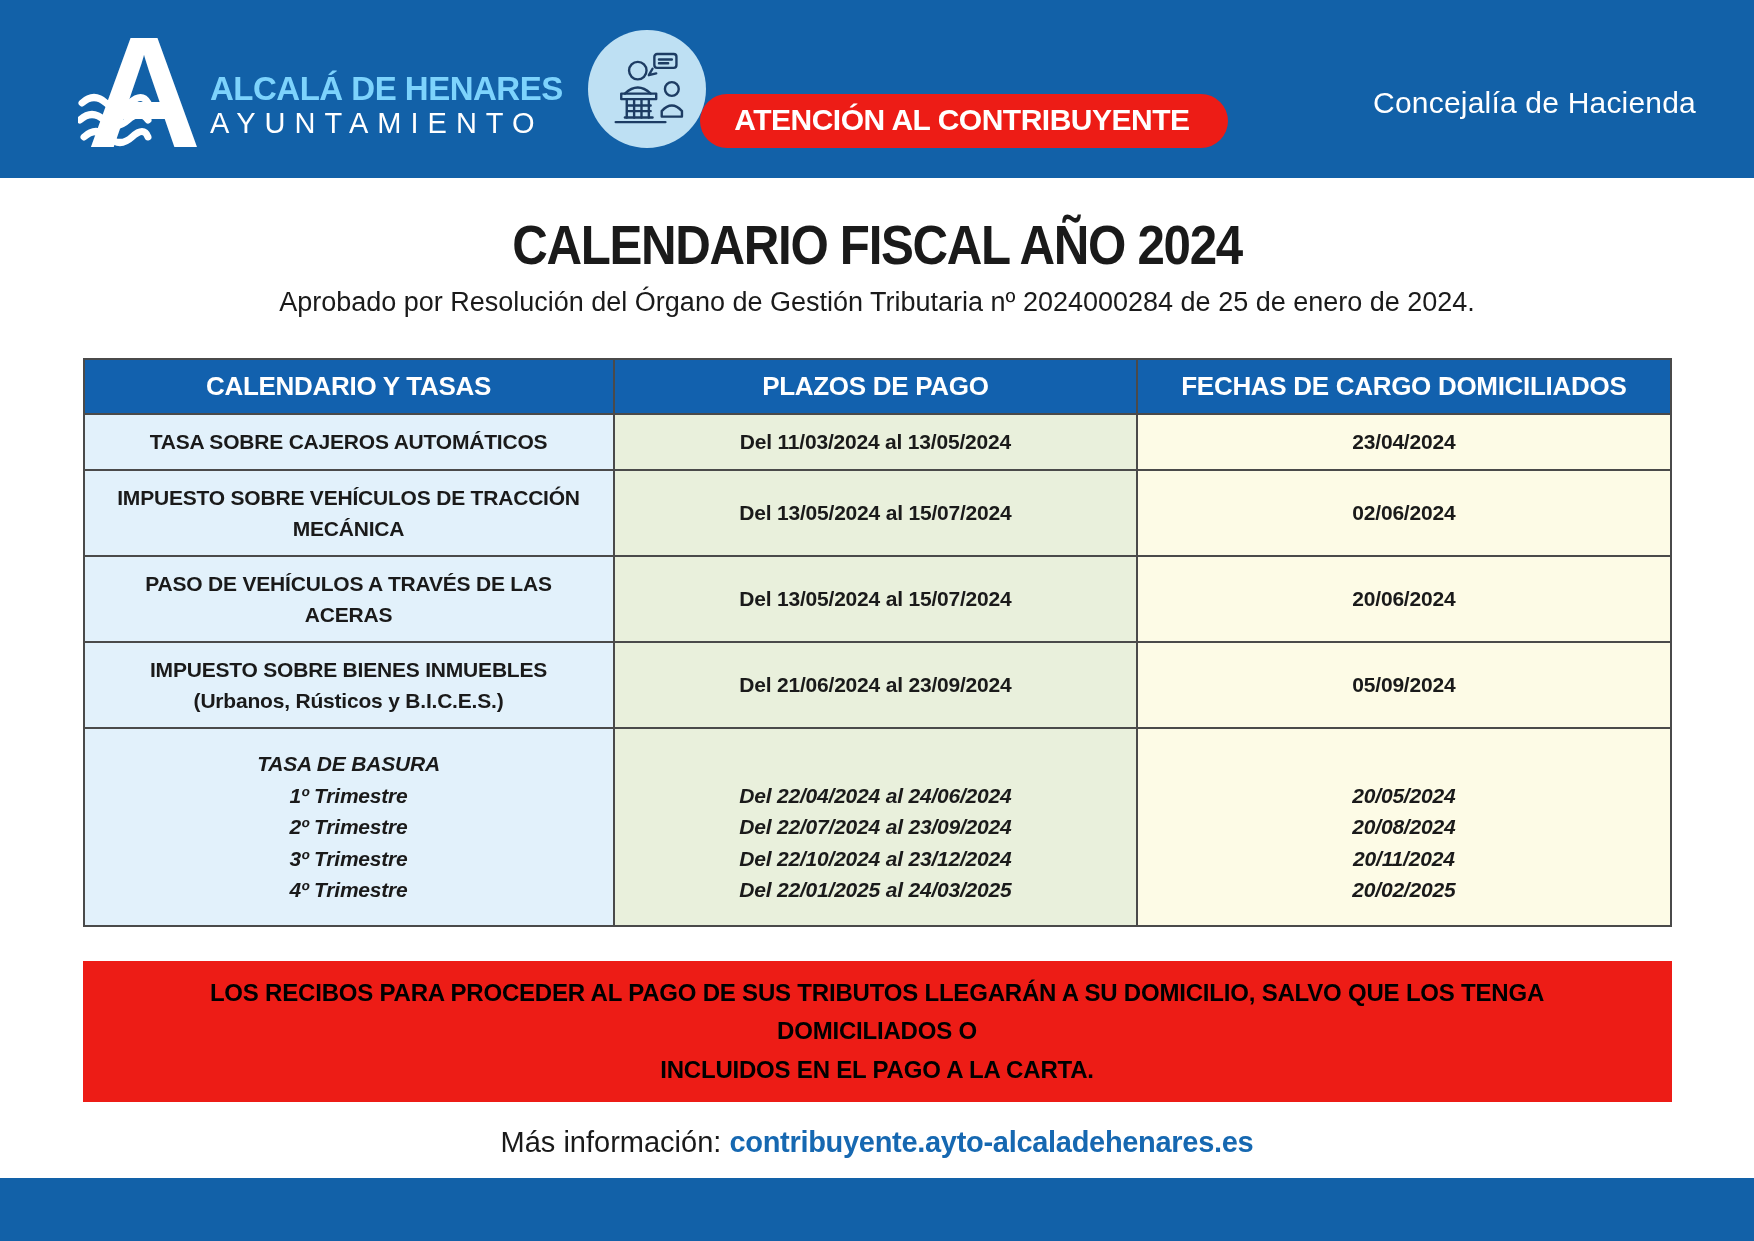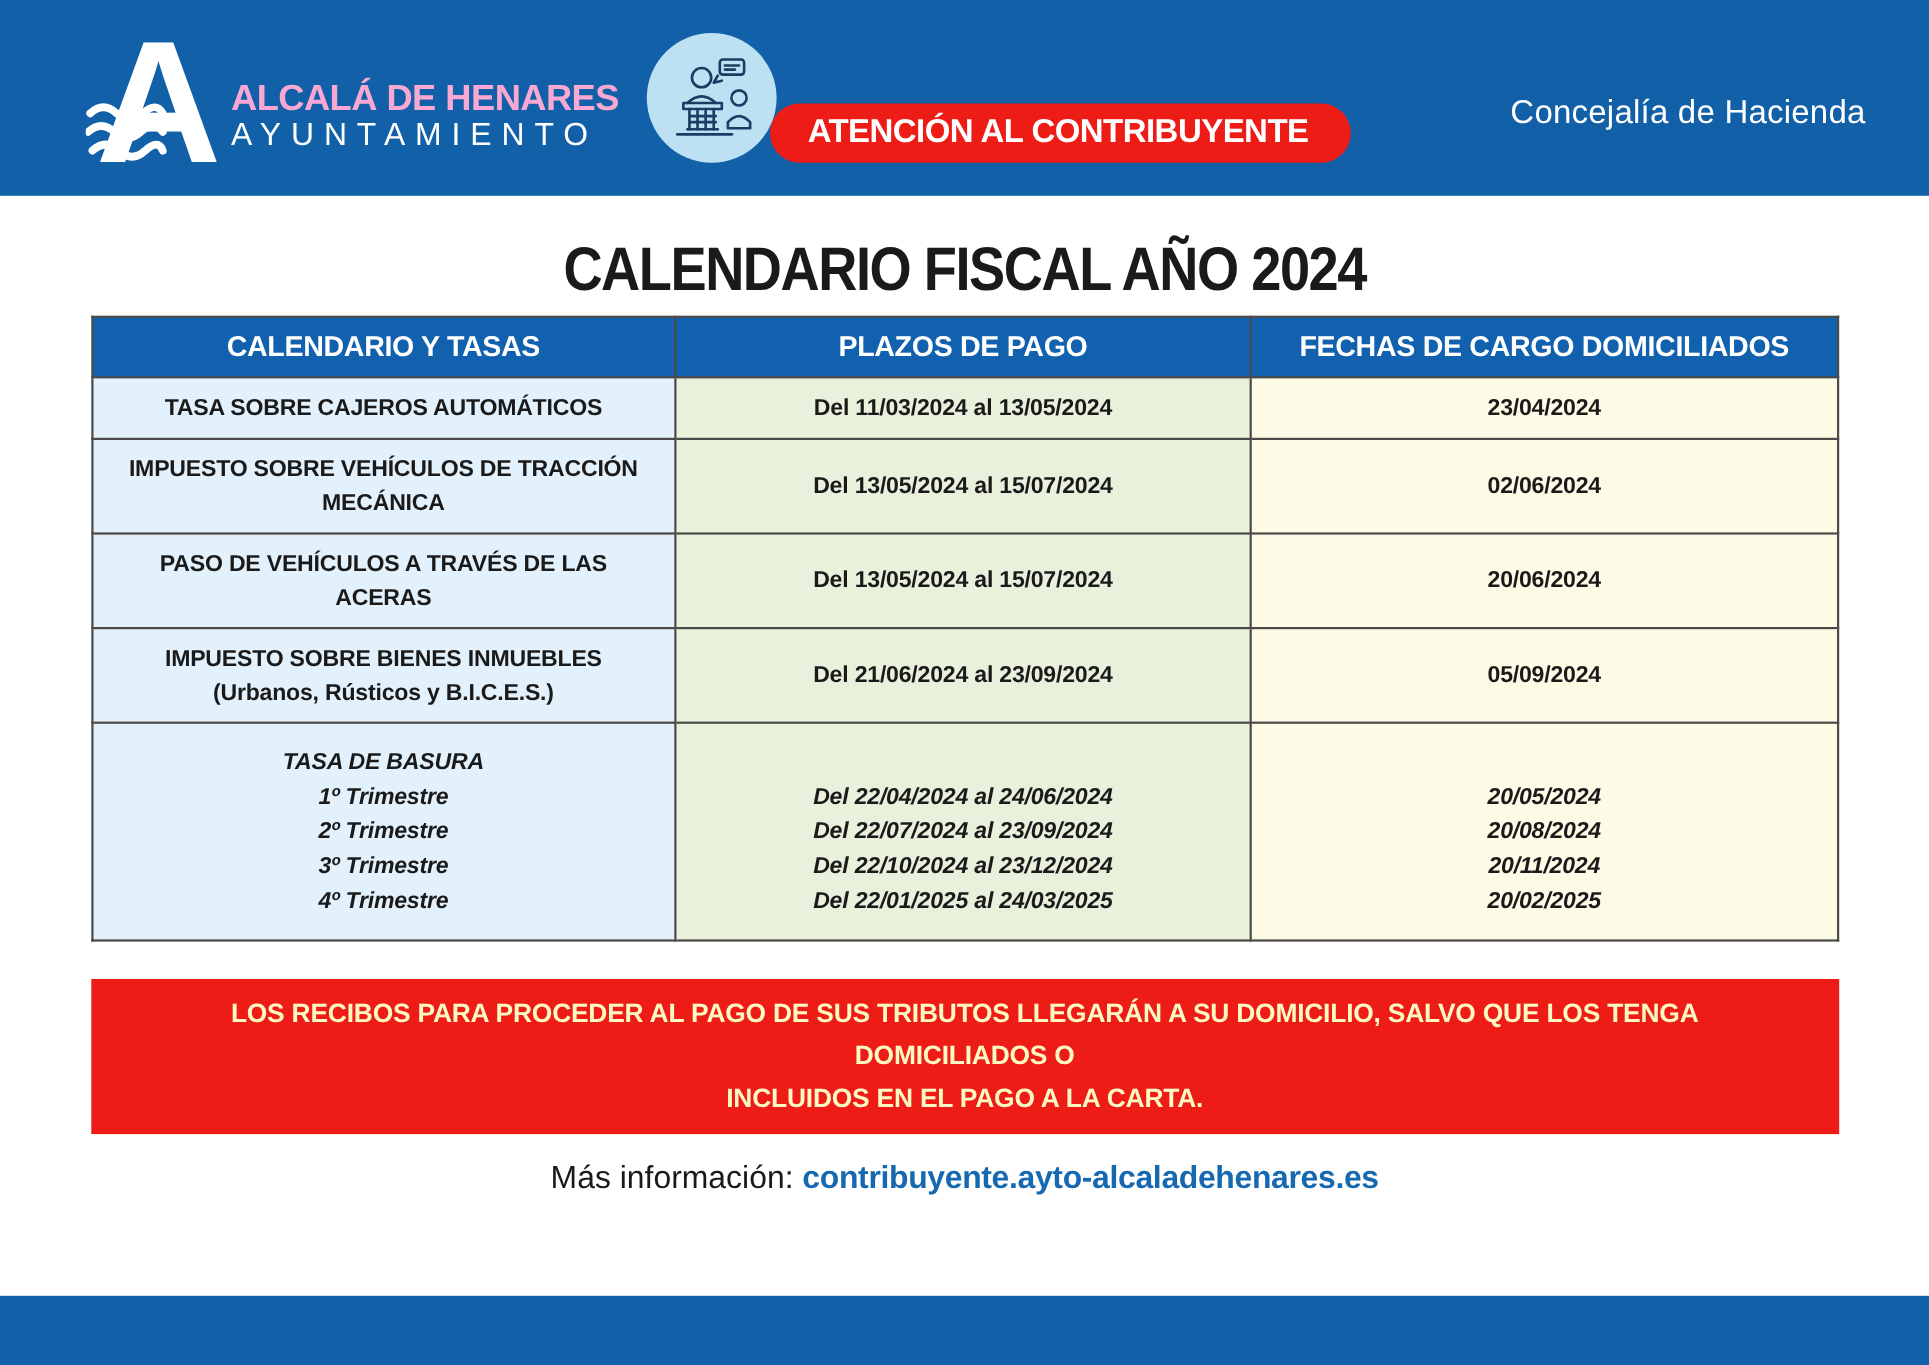--- a/index.html
+++ b/index.html
@@ -30,21 +30,21 @@
     background:var(--brand_blue);
     display:flex;
     align-items:center;
     justify-content:space-between;
     padding:0 58px 0 78px;
   }
   .logo{display:flex;align-items:center;}
   .logo-mark{width:128px;height:140px;position:relative;flex:0 0 auto;}
   .logo-text{margin-left:4px;margin-top:34px;}
   .logo-line1{
-    color:#f9a8d4;font-weight:bold;font-size:33px;letter-spacing:-0.5px;line-height:1.05;
+    color:#7dd3fc;font-weight:bold;font-size:33px;letter-spacing:-0.5px;line-height:1.05;
   }
   .logo-line2{
     color:#fff;font-weight:normal;font-size:29px;letter-spacing:9px;line-height:1.15;
   }
   .center-badge{display:flex;align-items:flex-end;margin-left:-120px;}
   .icon-circle{
     width:118px;height:118px;border-radius:50%;
     background:var(--circle_blue);
     display:flex;align-items:center;justify-content:center;
     flex:0 0 auto;z-index:1;
@@ -115,21 +115,21 @@
   tr.r2 td{height:86px;}
   tr.r3 td{height:86px;}
   tr.r4 td{height:86px;}
   tr.r5 td{height:57px;}
   tr.r6 td{height:198px;font-style:italic;}
   
   .notice{
     width:1589px;
     margin:34px auto 0 auto;
     background:var(--banner_red);
-    color:#fef9c3;
+    color:#000000;
     font-weight:bold;
     font-size:24px;
     letter-spacing:-0.2px;
     text-align:center;
     line-height:1.6;
     padding:13px 40px;
     white-space:pre-line;
   }
   
   .more-info{
@@ -190,20 +190,21 @@
       </svg>
     </div>
     <div class="badge-pill">ATENCIÓN AL CONTRIBUYENTE</div>
   </div>
 
   <div class="dept">Concejalía de Hacienda</div>
 </header>
 
 <main>
   <h1 class="page-title">CALENDARIO FISCAL AÑO 2024</h1>
+  <p class="page-subtitle">Aprobado por Resolución del Órgano de Gestión Tributaria nº 2024000284 de 25 de enero de 2024.</p>
 
   <table class="fiscal-table">
     <colgroup>
       <col class="col-tax">
         <col class="col-plazo">
         <col class="col-fecha">
     </colgroup>
     <thead>
       <tr>
         <th>CALENDARIO Y TASAS</th>

